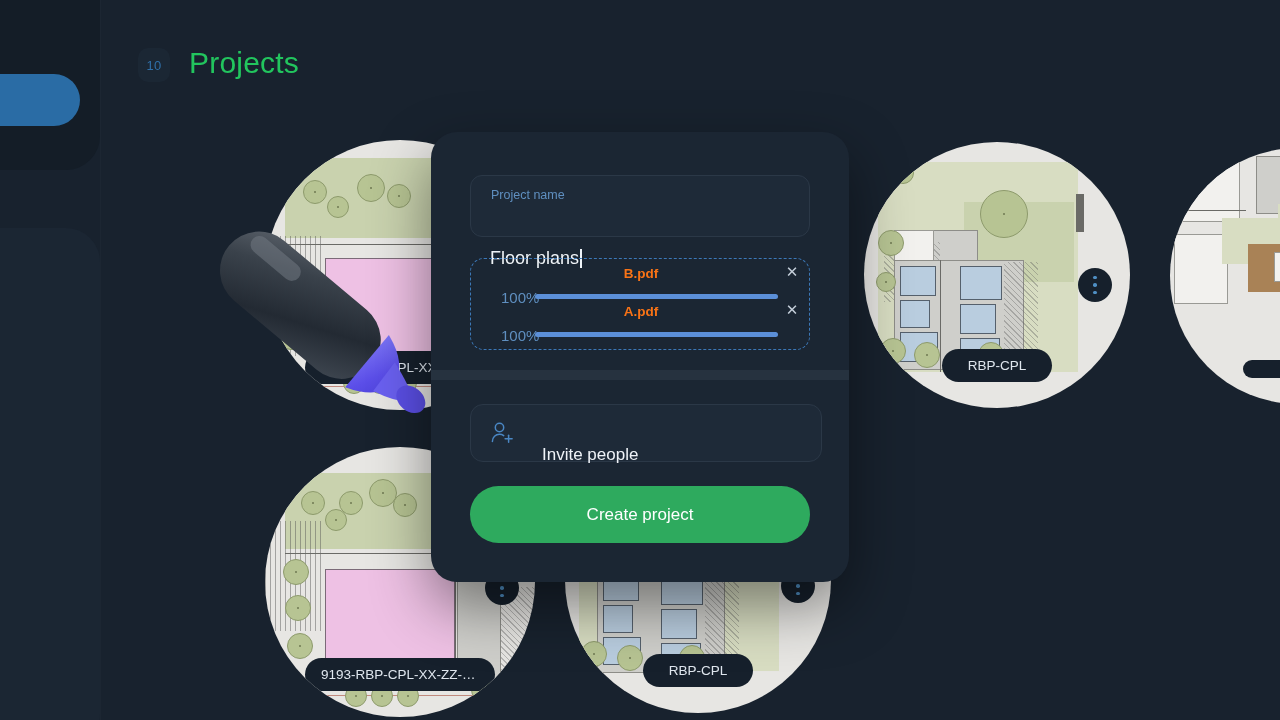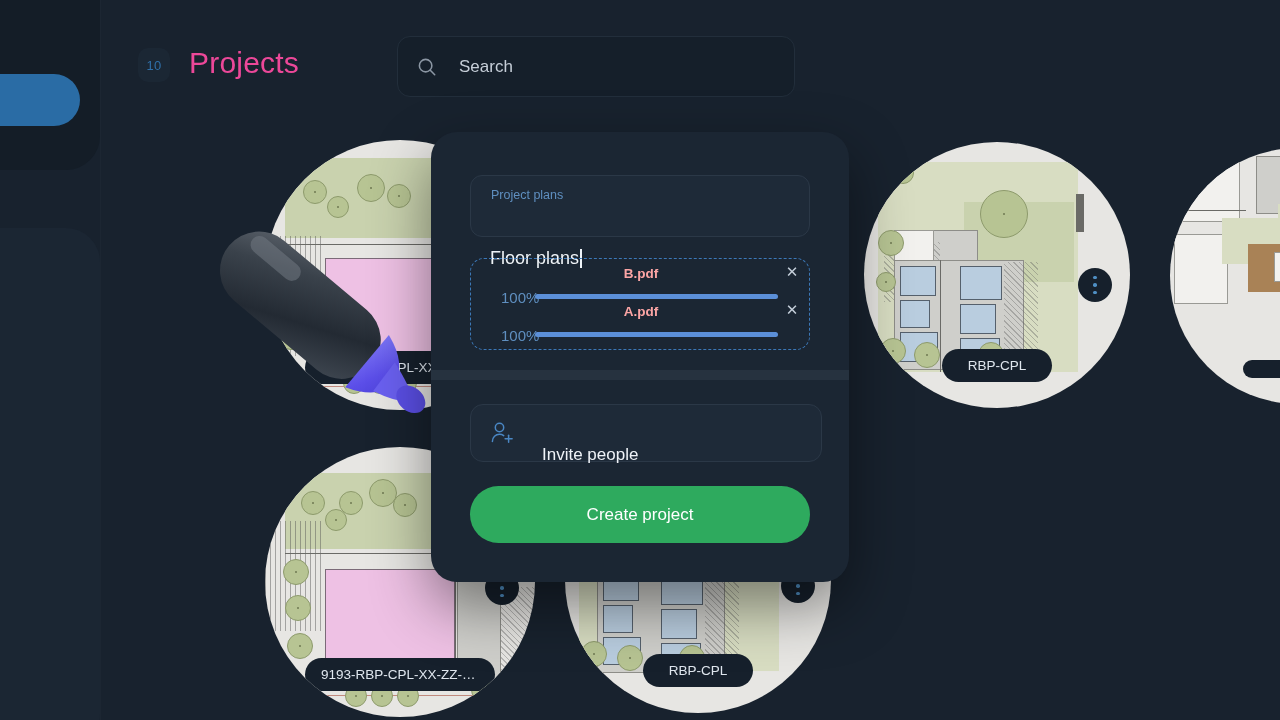--- a/index.html
+++ b/index.html
@@ -42,21 +42,21 @@
   .count-badge {
     position: absolute; left: 138px; top: 48px;
     width: 32px; height: 34px;
     background: #1b2734;
     border-radius: 10px;
     display: flex; align-items: center; justify-content: center;
     color: #2f6fa8; font-size: 13px; letter-spacing: .3px;
   }
   .page-title {
     position: absolute; left: 189px; top: 46px;
-    color: #ec4899; font-size: 30px; font-weight: 400; letter-spacing: .2px; text-align: center;
+    color: #22c55e; font-size: 30px; font-weight: 400; letter-spacing: .2px; text-align: center;
   }
   .search-box {
     position: absolute; left: 397px; top: 36px;
     width: 398px; height: 61px;
     background: #151f2a;
     border: 1px solid #222e3b;
     border-radius: 13px;
     display: flex; align-items: center;
   }
   .search-icon { margin-left: 18px; width: 22px; height: 22px; display:block; flex: none; }
@@ -147,21 +147,21 @@
 
   .dropzone {
     position: absolute; left: 470px; top: 258px;
     width: 340px; height: 92px;
     border: 1.6px dashed #3c78b8;
     border-radius: 14px;
   }
   .file-row { position: absolute; left: 0; width: 340px; height: 46px; }
   .file-name {
     position: absolute; left: 0; right: 0; top: 3px;
-    text-align: center; color: #fca5a5; font-size: 13.5px; font-weight: bold;
+    text-align: center; color: #f97316; font-size: 13.5px; font-weight: bold;
   }
   .pct { position: absolute; left: 30px; top: 26px; color: #5f8fc0; font-size: 15px; }
   .bar {
     position: absolute; left: 64px; top: 31px; right: 33px; height: 5px;
     background: #5b8fd8; border-radius: 3px;
   }
   .file-x {
     position: absolute; right: 10px; top: 0;
     width: 18px; height: 18px;
     color: #c5cfda; font-size: 15px; line-height: 18px; text-align: center;
@@ -196,27 +196,20 @@
 
   <div class="sidebar-panel"></div>
   <div class="sidebar-panel-2"></div>
   <div class="sidebar-pill"></div>
   <div class="rail-edge"></div>
 
   <div class="header">
     <div class="count-badge">10</div>
     <div class="page-title">Projects</div>
 
-    <div class="search-box">
-      <svg class="search-icon" viewBox="0 0 24 24" fill="none" stroke="#8b96a3" stroke-width="1.7">
-        <circle cx="10.5" cy="10.5" r="6.8"></circle>
-        <line x1="15.6" y1="15.6" x2="20.4" y2="20.4" stroke-linecap="round"></line>
-      </svg>
-      <span class="search-text">Search</span>
-    </div>
   </div>
 
   <div class="cards">
 
     <div class="card" style="left:265px; top:140px; width:270px; height:270px;">
       <div class="plan">
         <div class="greenzone" style="left:20px; top:18px; width:250px; height:80px;"></div>
         <div class="hatch" style="left:0px; top:96px; width:56px; height:120px;"></div>
         <div class="pinkblock" style="left:60px; top:118px; width:130px; height:115px;"></div>
         <div class="grayblock" style="left:192px; top:112px; width:48px; height:128px;"></div>
@@ -370,21 +363,21 @@
       <path d="M214 101 q34 12 34 34 t-34 34 z" fill="url(#gTip)"></path>
       <path d="M236 118 q30 10 40 18 q-12 12 -38 18 z" fill="#6a60f0"></path>
       <ellipse cx="272" cy="136" rx="16" ry="12" fill="#5b4fe6"></ellipse>
     </g>
   </svg>
 
   <div class="modal"></div>
   <div class="modal-divider"></div>
 
   <div class="field-name">
-    <div class="field-label">Project plans</div>
+    <div class="field-label">Project name</div>
     <div class="field-value"><span>Floor plans</span><span class="caret"></span></div>
   </div>
 
   <div class="dropzone">
     <div class="file-row" style="top:4px;">
       <div class="file-name">B.pdf</div>
       <div class="pct">100%</div>
       <div class="bar"></div>
       <div class="file-x">✕</div>
     </div>

